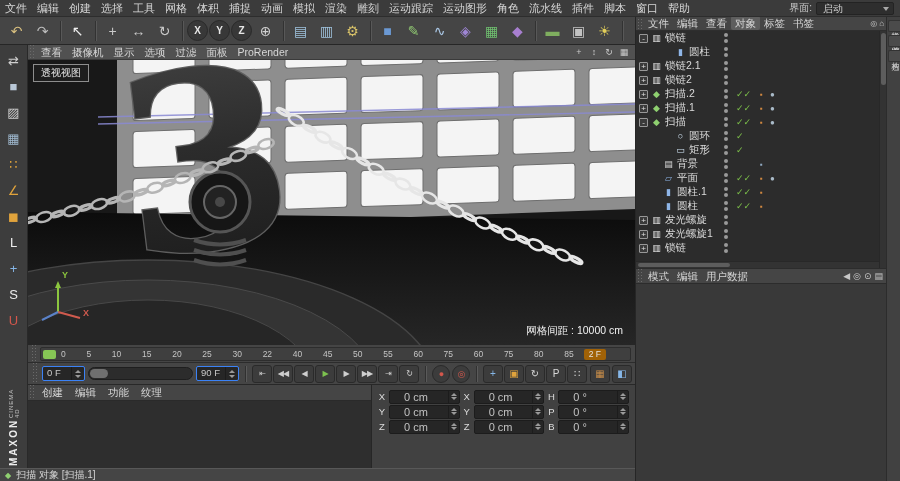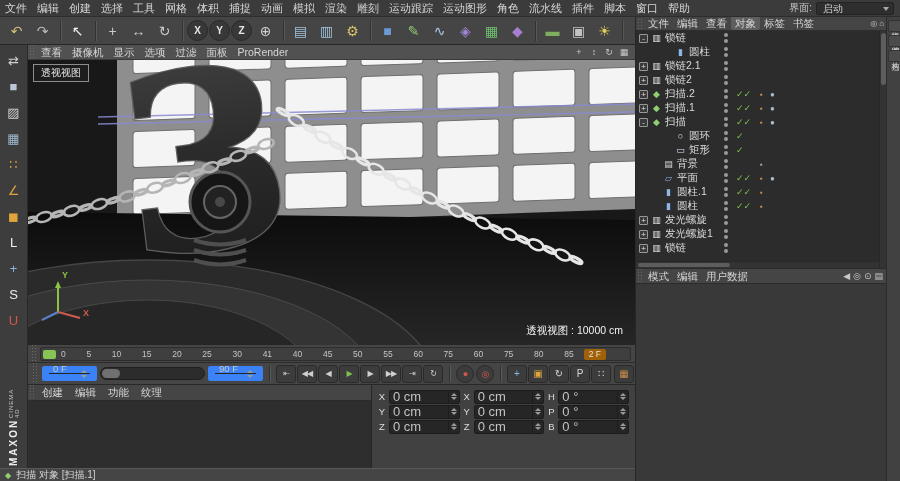--- a/index.html
+++ b/index.html
@@ -46,21 +46,21 @@
 
 
 #timeline{position:absolute;left:28px;top:345px;width:607px;height:18px;background:#454545;border-bottom:1px solid #2c2c2c;display:flex;align-items:center;padding:0 2px}
 .ruler{position:relative;flex:1;height:14px;background:#3f3f3f;border:1px solid #2d2d2d;border-radius:2px;margin:0 2px}
 .ticks{display:flex;justify-content:space-between;padding:0 26px 0 20px;font-size:8.5px;color:#c4c4c4;line-height:12px}
 .playhead{position:absolute;left:2px;top:2px;width:13px;height:9px;background:#86c555;border-radius:2px}
 .frame-marker{position:absolute;right:24px;top:1px;background:#a16207;border-radius:2px;padding:0 5px;font-size:8.5px;height:11px;line-height:11px;color:#e2e2e2}
 
 
 #transport{position:absolute;left:28px;top:363px;width:607px;height:22px;background:#454545;border-bottom:1px solid #282828;display:flex;align-items:center;gap:3px;padding:0 3px;font-size:9px}
-.spinfield{display:flex;align-items:flex-end;background:#262626;border:7px solid #3b82f6;height:15px;border-radius:2px;flex:none}
+.spinfield{display:flex;align-items:flex-start;background:#262626;border:1px solid #3b82f6;height:15px;border-radius:2px;flex:none}
 .spinfield .val{padding:0 4px;min-width:28px;color:#c8c8c8;font-size:9.5px}
 .spin{display:flex;flex-direction:column;justify-content:center;gap:2px;padding:0 3px;border-left:1px solid #1c1c1c;height:100%}
 .spin .up{width:0;height:0;border-left:3px solid transparent;border-right:3px solid transparent;border-bottom:3px solid #9a9a9a}
 .spin .dn{width:0;height:0;border-left:3px solid transparent;border-right:3px solid transparent;border-top:3px solid #9a9a9a}
 .slider{position:relative;flex:0 0 105px;height:13px;background:#2c2c2c;border:1px solid #1e1e1e;border-radius:7px}
 .slider .handle{position:absolute;left:1px;top:1px;width:18px;height:9px;background:#707070;border-radius:5px}
 .pbtn{width:20px;height:18px;background:#3c3c3c;border:1px solid #2a2a2a;border-radius:3px;display:flex;align-items:center;justify-content:center;font-size:8px;color:#cfcfcf;flex:none;letter-spacing:-1px}
 .pbtn.roundbtn{width:18px;border-radius:50%}
 .kbtn{width:20px;height:18px;background:#3c3c3c;border:1px solid #2a2a2a;border-radius:3px;display:flex;align-items:center;justify-content:center;font-size:10px;flex:none}
 .tsep{width:1px;height:16px;background:#303030;box-shadow:1px 0 0 #5a5a5a;margin:0 3px;flex:none}
@@ -69,21 +69,21 @@
 
 #material{position:absolute;left:28px;top:385px;width:344px;height:83px;background:#2e2e2e;border-right:1px solid #262626}
 .mat-header{height:16px;background:#454545;border-bottom:1px solid #2a2a2a;display:flex;align-items:center;font-size:10.5px}
 .mat-header .menu-item{padding:0 6px;height:16px;line-height:15px}
 
 
 #coords{position:absolute;left:372px;top:385px;width:263px;height:83px;background:#414141;padding:4px 6px 3px;display:flex;flex-direction:column;justify-content:space-between}
 .coord-row{display:flex;align-items:center;gap:3px;height:15px}
 .axis-l{width:8px;font-size:9.5px;color:#dcdcdc;text-align:center;flex:none}
 .cfield{flex:1;display:flex;align-items:center;background:#262626;border:1px solid #1c1c1c;height:14px;border-radius:2px;min-width:0}
-.cfield .val{flex:1;padding:0 3px;font-size:13px;color:#c2c2c2;white-space:nowrap;overflow:hidden}
+.cfield .val{flex:1;padding:0 14px;font-size:11px;color:#c2c2c2;white-space:nowrap;overflow:hidden}
 .cfield .spin{gap:1px;padding:0 2px}
 .coord-bottom{display:flex;gap:4px;align-items:center;height:16px}
 .cdrop{flex:1;position:relative;background:#2a2a2a;border:1px solid #1e1e1e;height:14px;line-height:12px;font-size:9px;color:#c8c8c8;padding:0 12px 0 4px;border-radius:2px;white-space:nowrap;overflow:hidden}
 .cdrop .caret{position:absolute;right:3px;top:5px;width:0;height:0;border-left:3px solid transparent;border-right:3px solid transparent;border-top:3px solid #a0a0a0}
 .apply-btn{flex:0 0 58px;height:15px;background:#585f66;border:1px solid #363b40;border-radius:2px;font-size:9.5px;text-align:center;line-height:13px;color:#e4e4e4}
 
 
 #rightdock{position:absolute;left:635px;top:16px;width:265px;height:465px;background:#3c3c3c;border-left:1px solid #262626}
 .om-menu{position:absolute;left:0;top:0;width:251px;height:15px;background:#454545;border-bottom:1px solid #2e2e2e;display:flex;align-items:center;font-size:10.5px}
 .om-menu .menu-item{padding:0 4px;height:14px;line-height:14px}
@@ -461,39 +461,39 @@
             <ellipse cx="548" cy="200" rx="6.5" ry="2" transform="rotate(26.79922880843252 548 200)" fill="none" stroke="#e6e6e6" stroke-width="3.2"></ellipse>
           </g>
         <g>
           <line x1="30" y1="252" x2="30" y2="226" stroke="#8cc63f" stroke-width="2"></line>
           <polygon points="30,221 27,228 33,228" fill="#8cc63f"></polygon>
           <line x1="30" y1="252" x2="52" y2="258" stroke="#cf5a4e" stroke-width="2"></line>
           <line x1="30" y1="252" x2="14" y2="260" stroke="#5a82c8" stroke-width="2"></line>
         </g>
       </svg>
       <div class="vp-label">透视视图</div>
-      <div class="grid-info">透视视图 : 10000 cm</div>
+      <div class="grid-info">网格间距 : 10000 cm</div>
       <span class="axis-label" id="axisY">Y</span>
       <span class="axis-label" id="axisX">X</span>
     </div>
   </section>
 
   <div id="timeline">
     <div class="grip"></div>
     <div class="ruler">
       <div class="ticks">
 
       <span class="tick">0</span>
           <span class="tick">5</span>
           <span class="tick">10</span>
           <span class="tick">15</span>
           <span class="tick">20</span>
           <span class="tick">25</span>
           <span class="tick">30</span>
-          <span class="tick">41</span>
+          <span class="tick">22</span>
           <span class="tick">40</span>
           <span class="tick">45</span>
           <span class="tick">50</span>
           <span class="tick">55</span>
           <span class="tick">60</span>
           <span class="tick">75</span>
           <span class="tick">60</span>
           <span class="tick">75</span>
           <span class="tick">80</span>
           <span class="tick">85</span>

